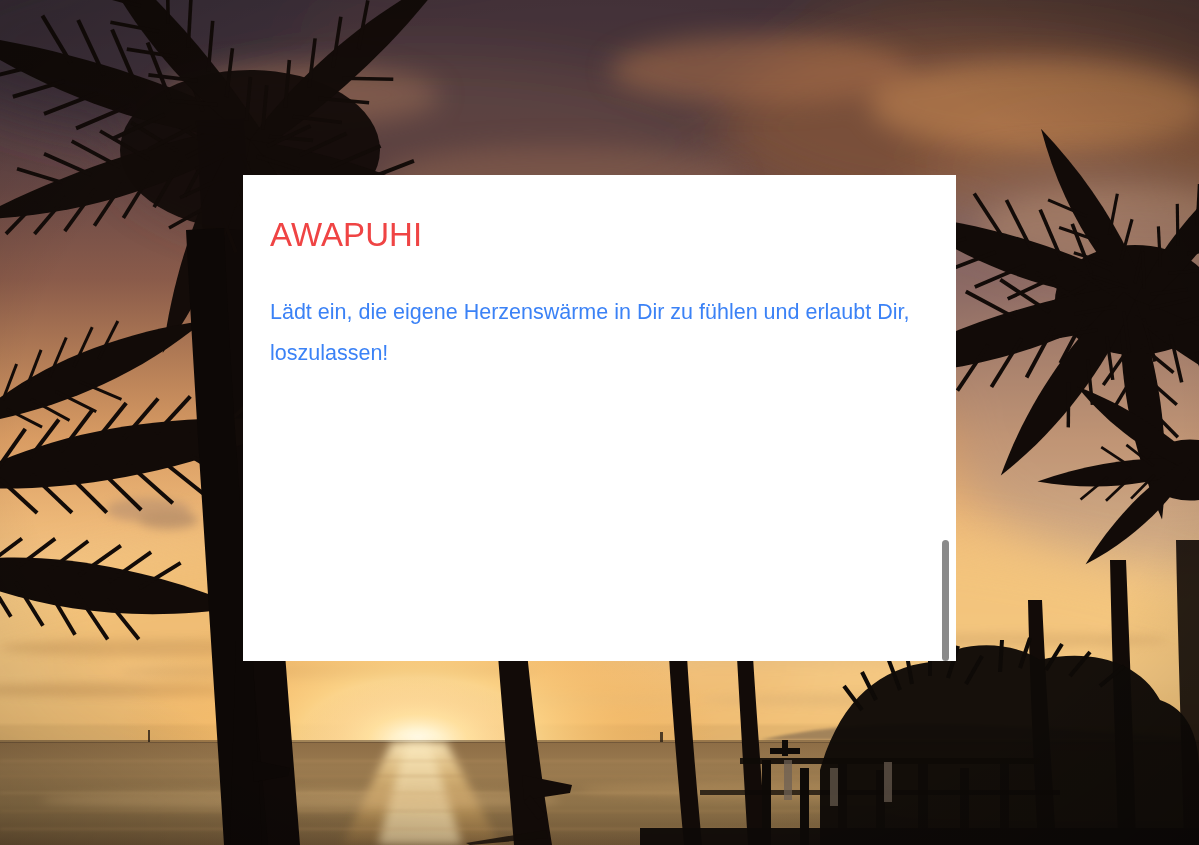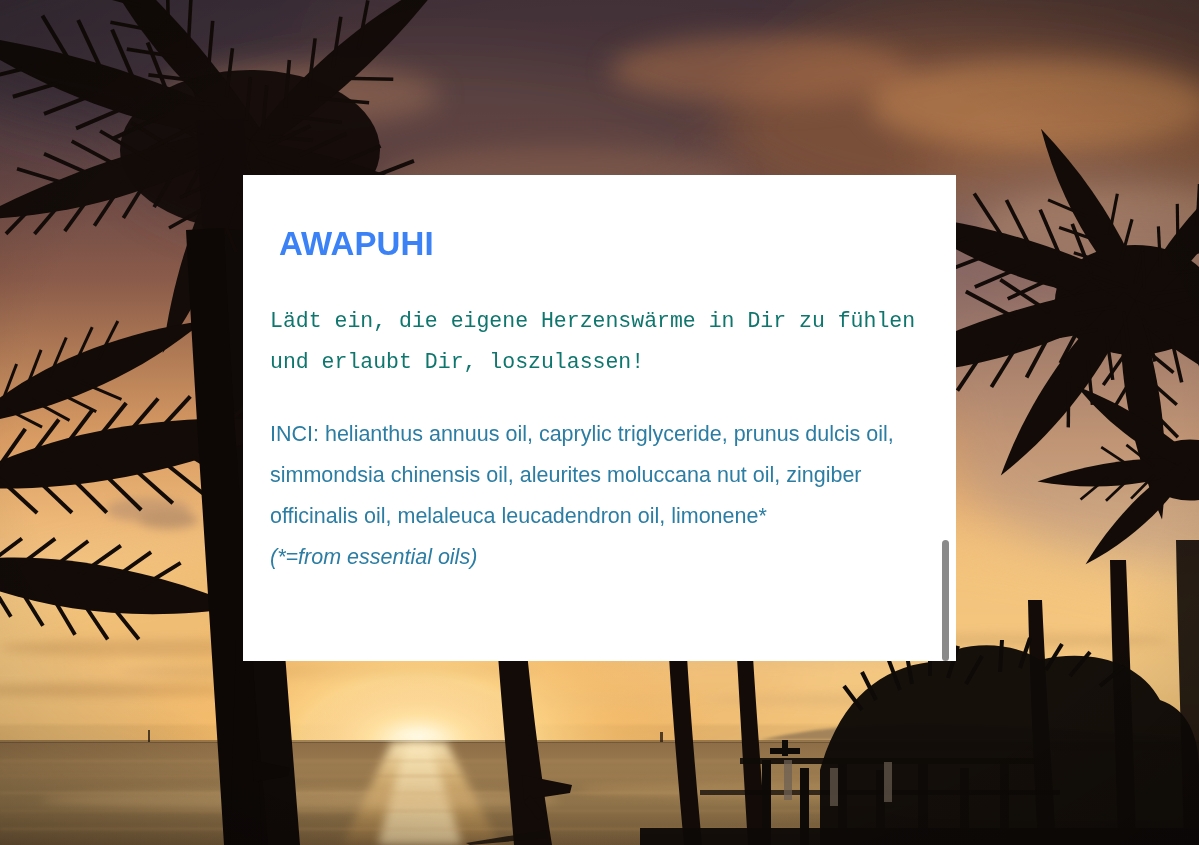--- a/index.html
+++ b/index.html
@@ -19,36 +19,35 @@
     left:243px;top:175px;
     width:713px;height:486px;
     background:#ffffff;
     box-sizing:border-box;
     padding:38px 40px 0 27px;
     overflow:hidden;
   }
   .card-inner{position:relative;}
 
   .headline{
-    margin:9px;
-    color:#3b82f6;
+    margin:0;
+    color:#ef4444;
     font-size:33px;
     line-height:43px;
-    font-weight:700;
+    font-weight:400;
     letter-spacing:.1px;
     white-space:pre-line;
   }
 
   .lead{
     margin:36px 0 0 0;
-    color:#0f766e;
+    color:#3b82f6;
     font-size:21.5px;
     line-height:41px;
     font-weight:400;
-    font-family:Liberation Mono, monospace;
   }
 
   .inci{
     margin:31px 0 0 0;
     color:#2c7da3;
     font-size:21.5px;
     line-height:41px;
     font-weight:400;
   }
   .inci-note{
@@ -565,21 +564,20 @@
     <rect x="0" y="0" width="1199" height="845" fill="url(#vig)"></rect>
   </svg>
 
   <div class="card">
     <div class="card-inner">
 
       <h1 class="headline"><span>AWAPUHI</span><br></h1>
 
       <p class="lead">Lädt ein, die eigene Herzenswärme in Dir zu fühlen und erlaubt Dir, loszulassen!</p>
 
-      <p class="inci"><span>INCI: helianthus annuus oil, caprylic triglyceride, prunus dulcis oil, simmondsia chinensis oil, aleurites moluccana nut oil, zingiber officinalis oil, melaleuca leucadendron oil, limonene*</span><span class="inci-note">(*=from essential oils)</span></p>
 
     </div>
 
     <div class="scrollbar-track"></div>
     <div class="scrollbar-thumb"></div>
   </div>
 
 </div>
 
 </body></html>

